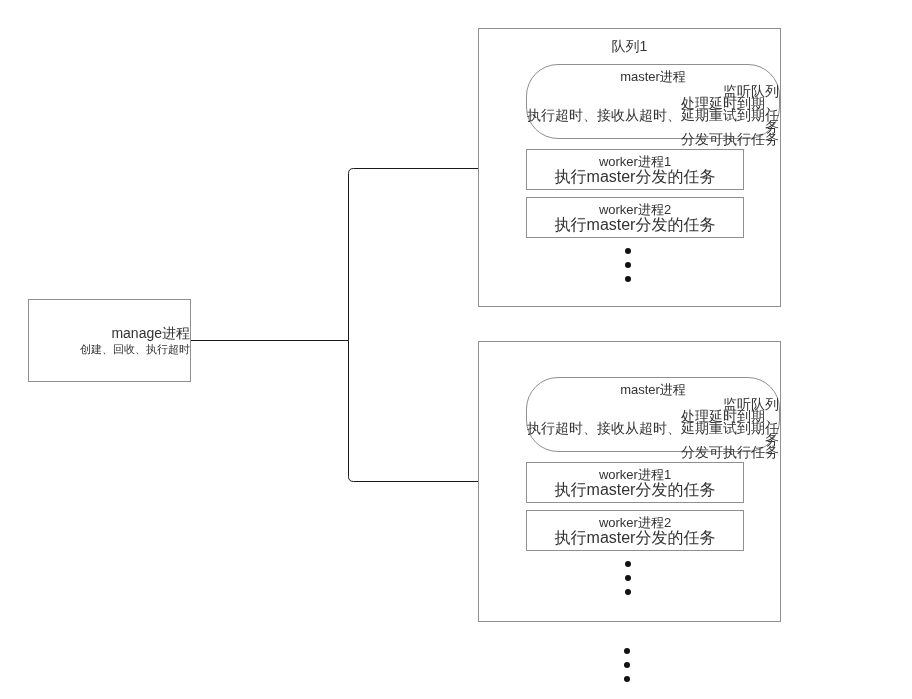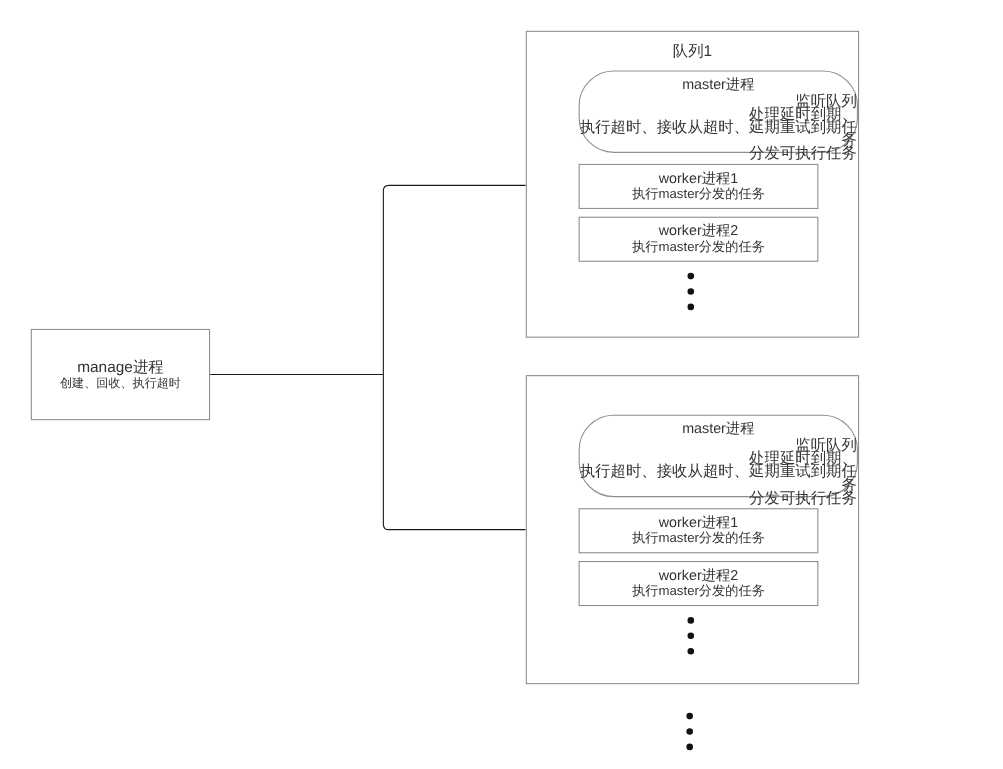--- a/index.html
+++ b/index.html
@@ -37,21 +37,21 @@
   }
   
   .manage-box {
     left: 28px;
     top: 299px;
     width: 163px;
     height: 83px;
     display: flex;
     flex-direction: column;
     justify-content: center;
-    align-items: center;
+    align-items: flex-end;
   }
   .manage-title {
     font-size: 14px;
     line-height: 17px;
   }
   .manage-subtitle {
     font-size: 11px;
     line-height: 14px;
   }
   
@@ -99,21 +99,21 @@
     padding-top: 4px;
   }
   .worker-1 { top: 120px; }
   .worker-2 { top: 168px; }
   .worker-title {
     font-size: 13px;
     line-height: 16px;
     text-align: center;
   }
   .worker-subtitle {
-    font-size: 12px;
+    font-size: 16px;
     line-height: 13px;
   }
   
   .dots {
     position: absolute;
     display: flex;
     flex-direction: column;
     align-items: center;
     gap: 8px;
   }

